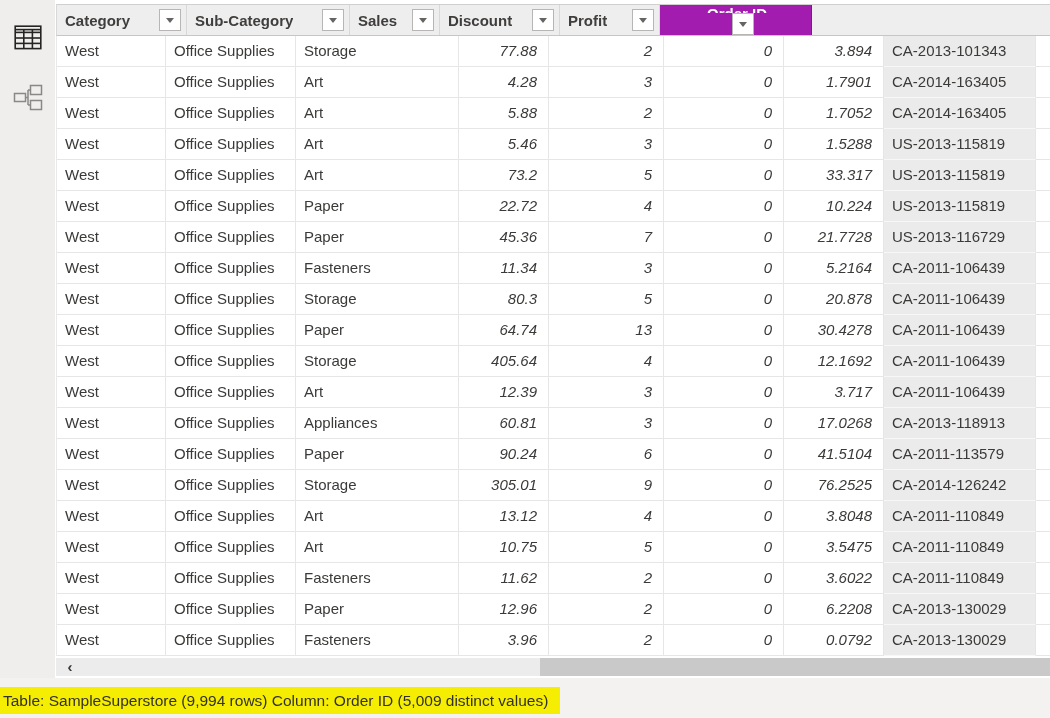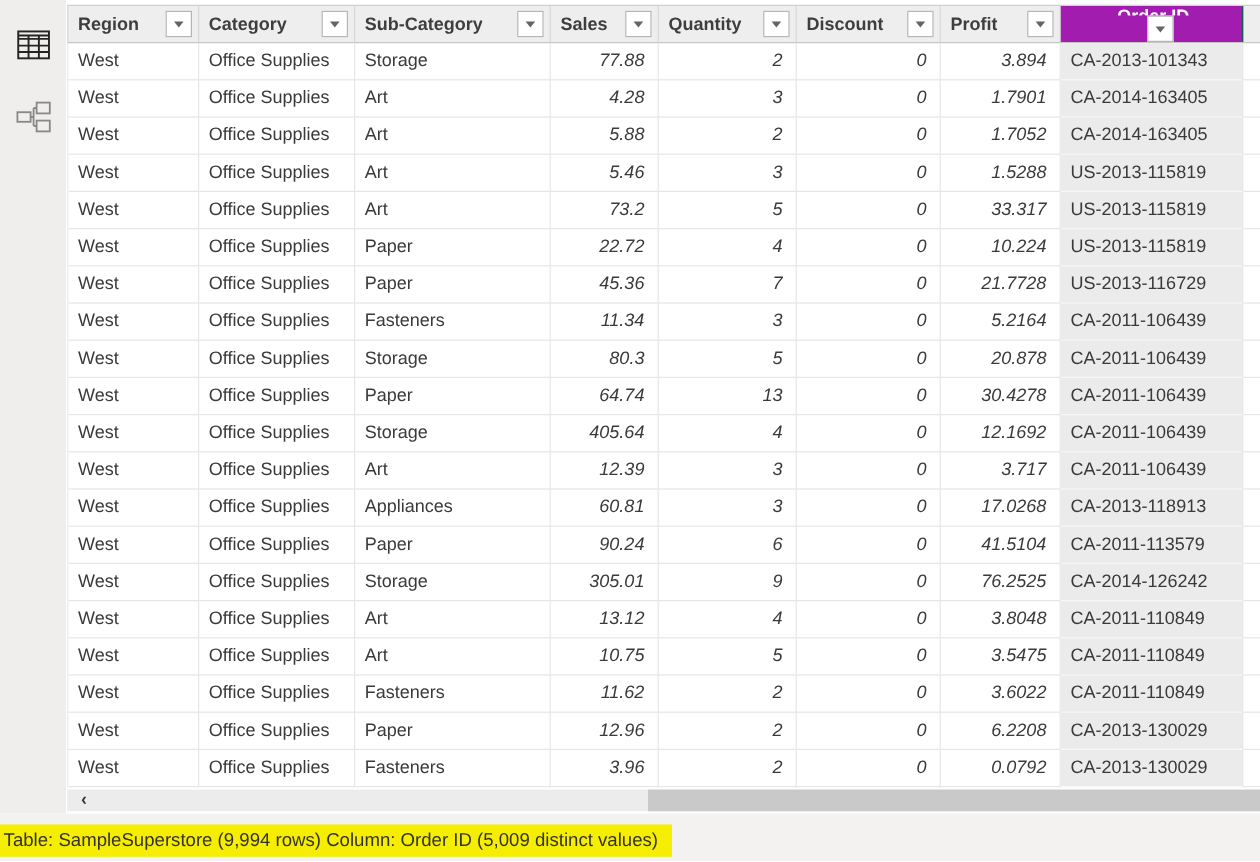--- a/index.html
+++ b/index.html
@@ -68,46 +68,34 @@
           <rect x="17.5" y="1.5" width="11" height="9"></rect>
           <rect x="17.5" y="16.5" width="11" height="9"></rect>
           <path d="M12.5 13.5 H15 M15 6 V21 M15 6 H17.5 M15 21 H17.5"></path>
         </g>
       </svg>
     </div>
   </div>
 
   <div class="table-wrap">
     <div class="thead">
-        <div class="hcell" style="width: 109px;">
-          <span class="hlabel">Region</span>
-          <span class="filter-btn">
-            <span class="tri"></span>
-          </span>
-        </div>
         <div class="hcell" style="width: 130px;">
           <span class="hlabel">Category</span>
           <span class="filter-btn">
             <span class="tri"></span>
           </span>
         </div>
         <div class="hcell" style="width: 163px;">
           <span class="hlabel">Sub-Category</span>
           <span class="filter-btn">
             <span class="tri"></span>
           </span>
         </div>
         <div class="hcell" style="width: 90px;">
           <span class="hlabel">Sales</span>
-          <span class="filter-btn">
-            <span class="tri"></span>
-          </span>
-        </div>
-        <div class="hcell" style="width: 115px;">
-          <span class="hlabel">Quantity</span>
           <span class="filter-btn">
             <span class="tri"></span>
           </span>
         </div>
         <div class="hcell" style="width: 120px;">
           <span class="hlabel">Discount</span>
           <span class="filter-btn">
             <span class="tri"></span>
           </span>
         </div>

